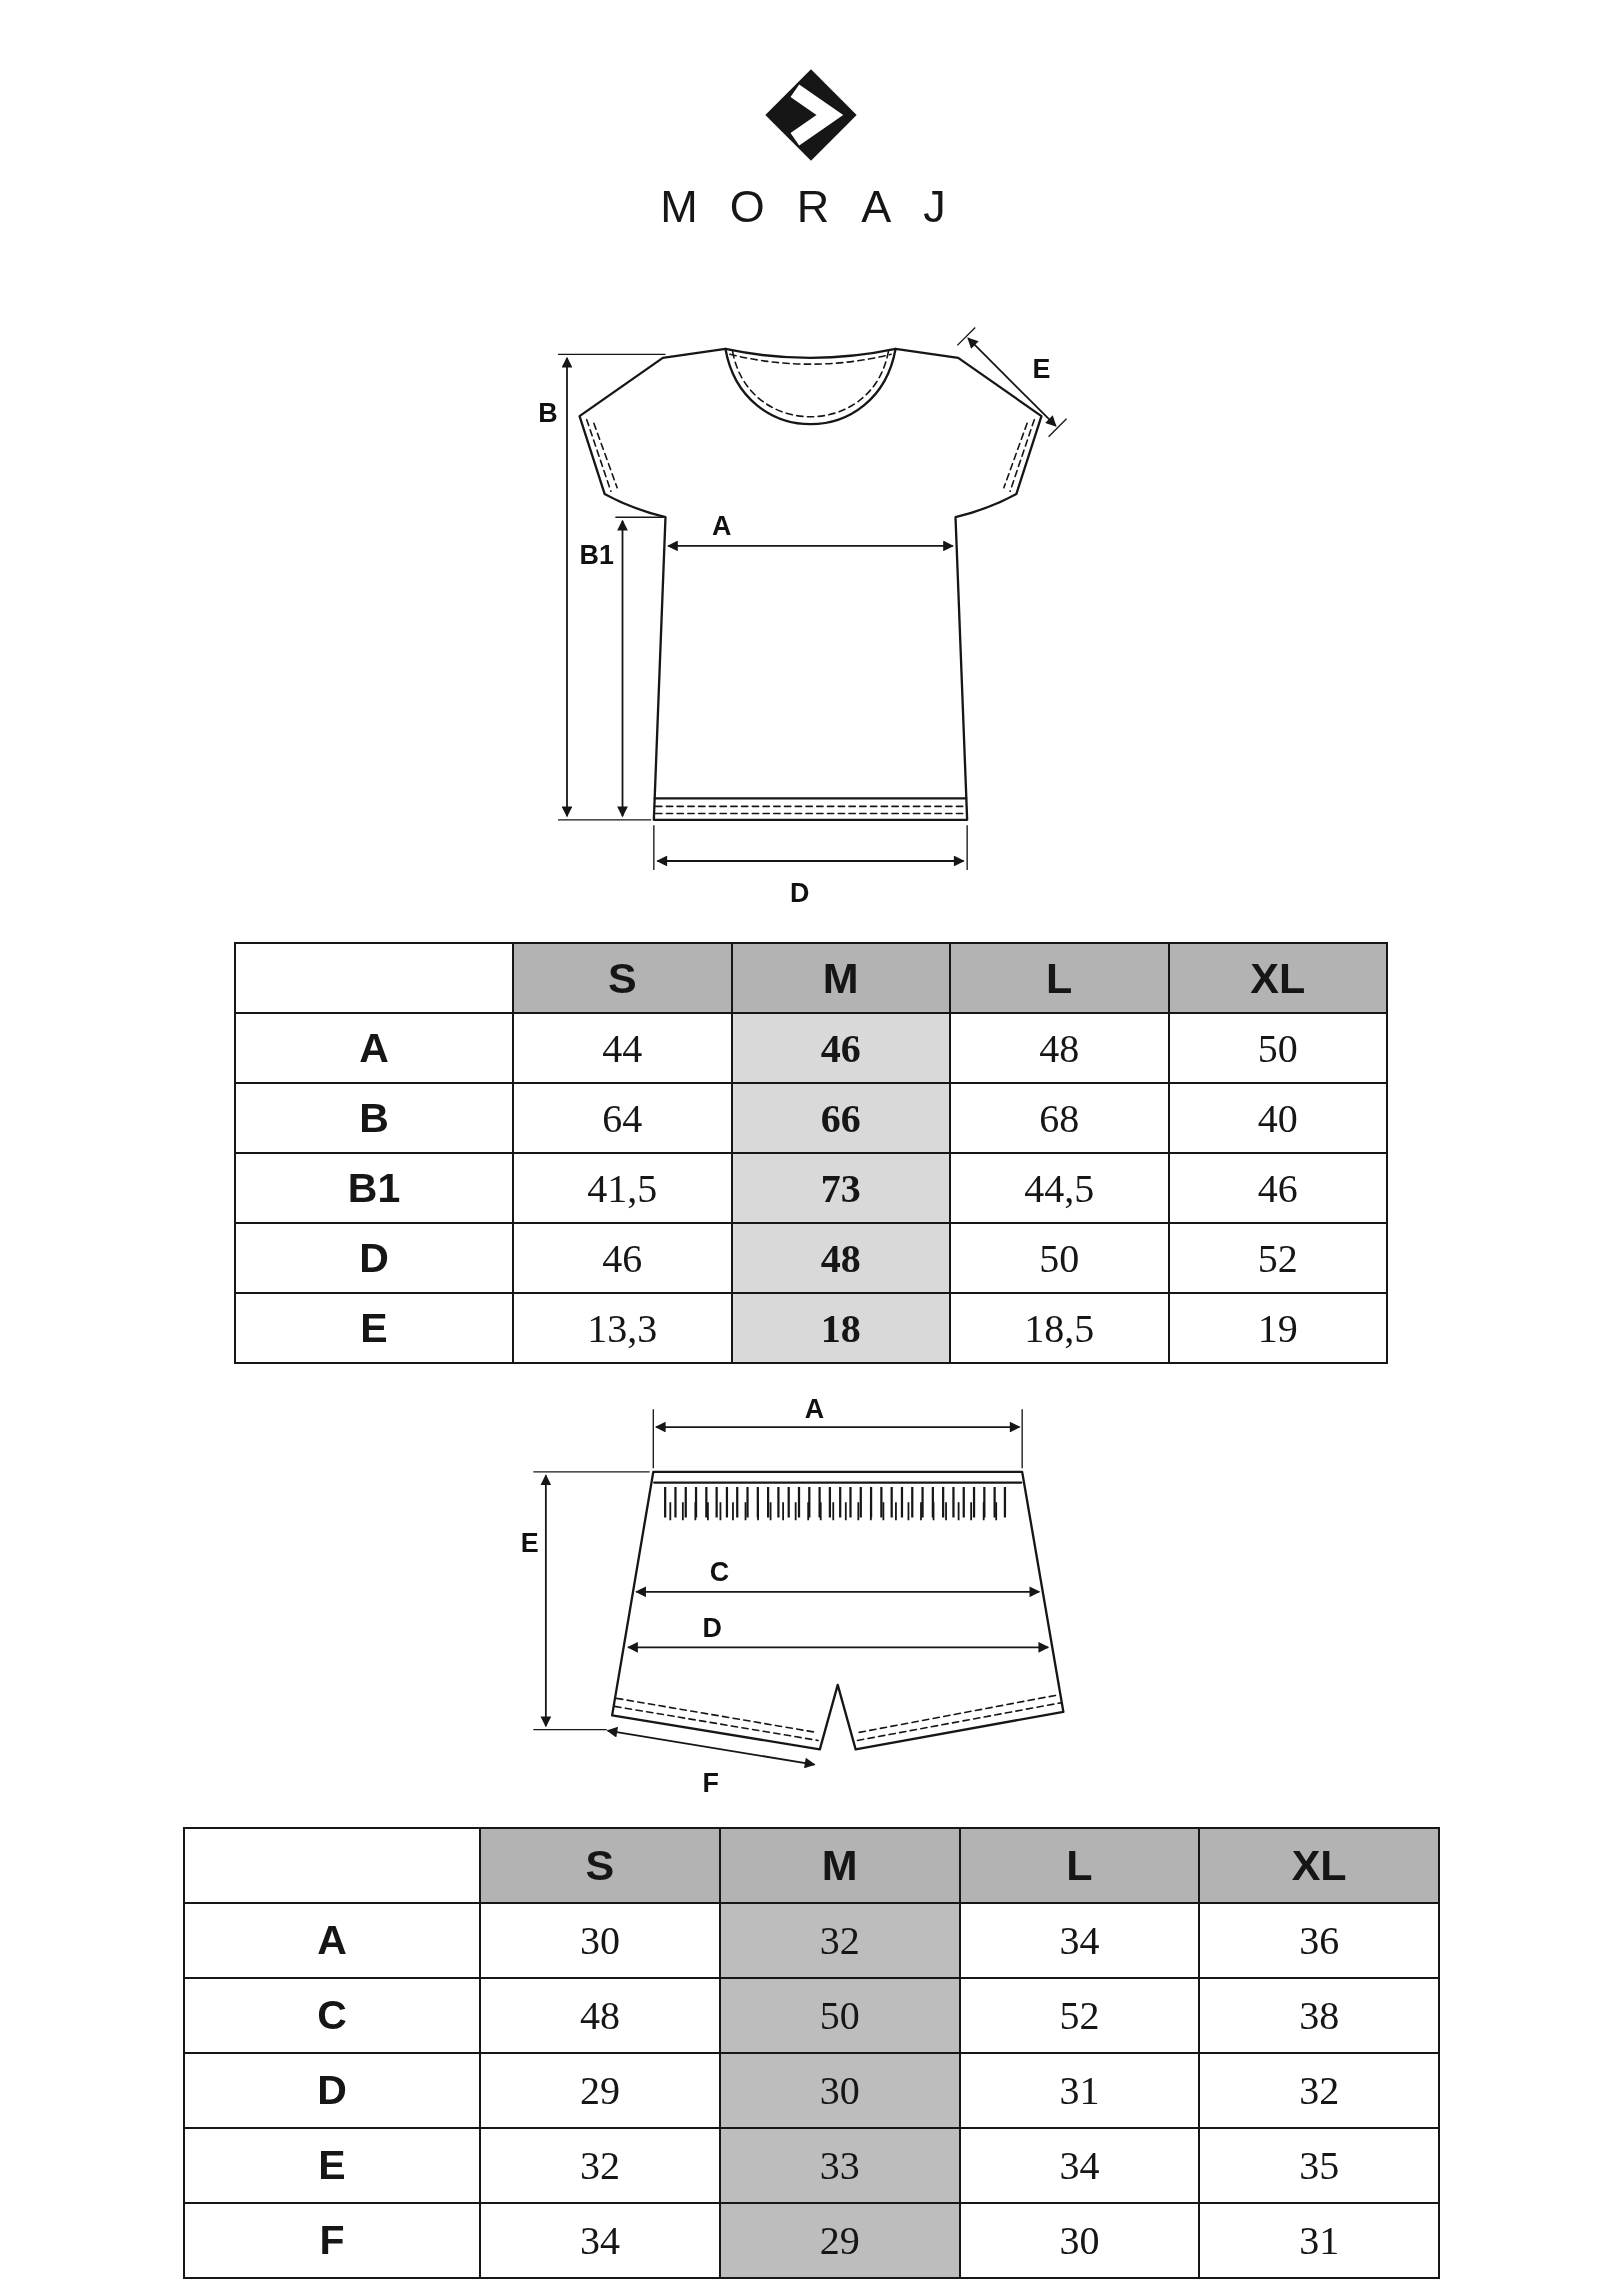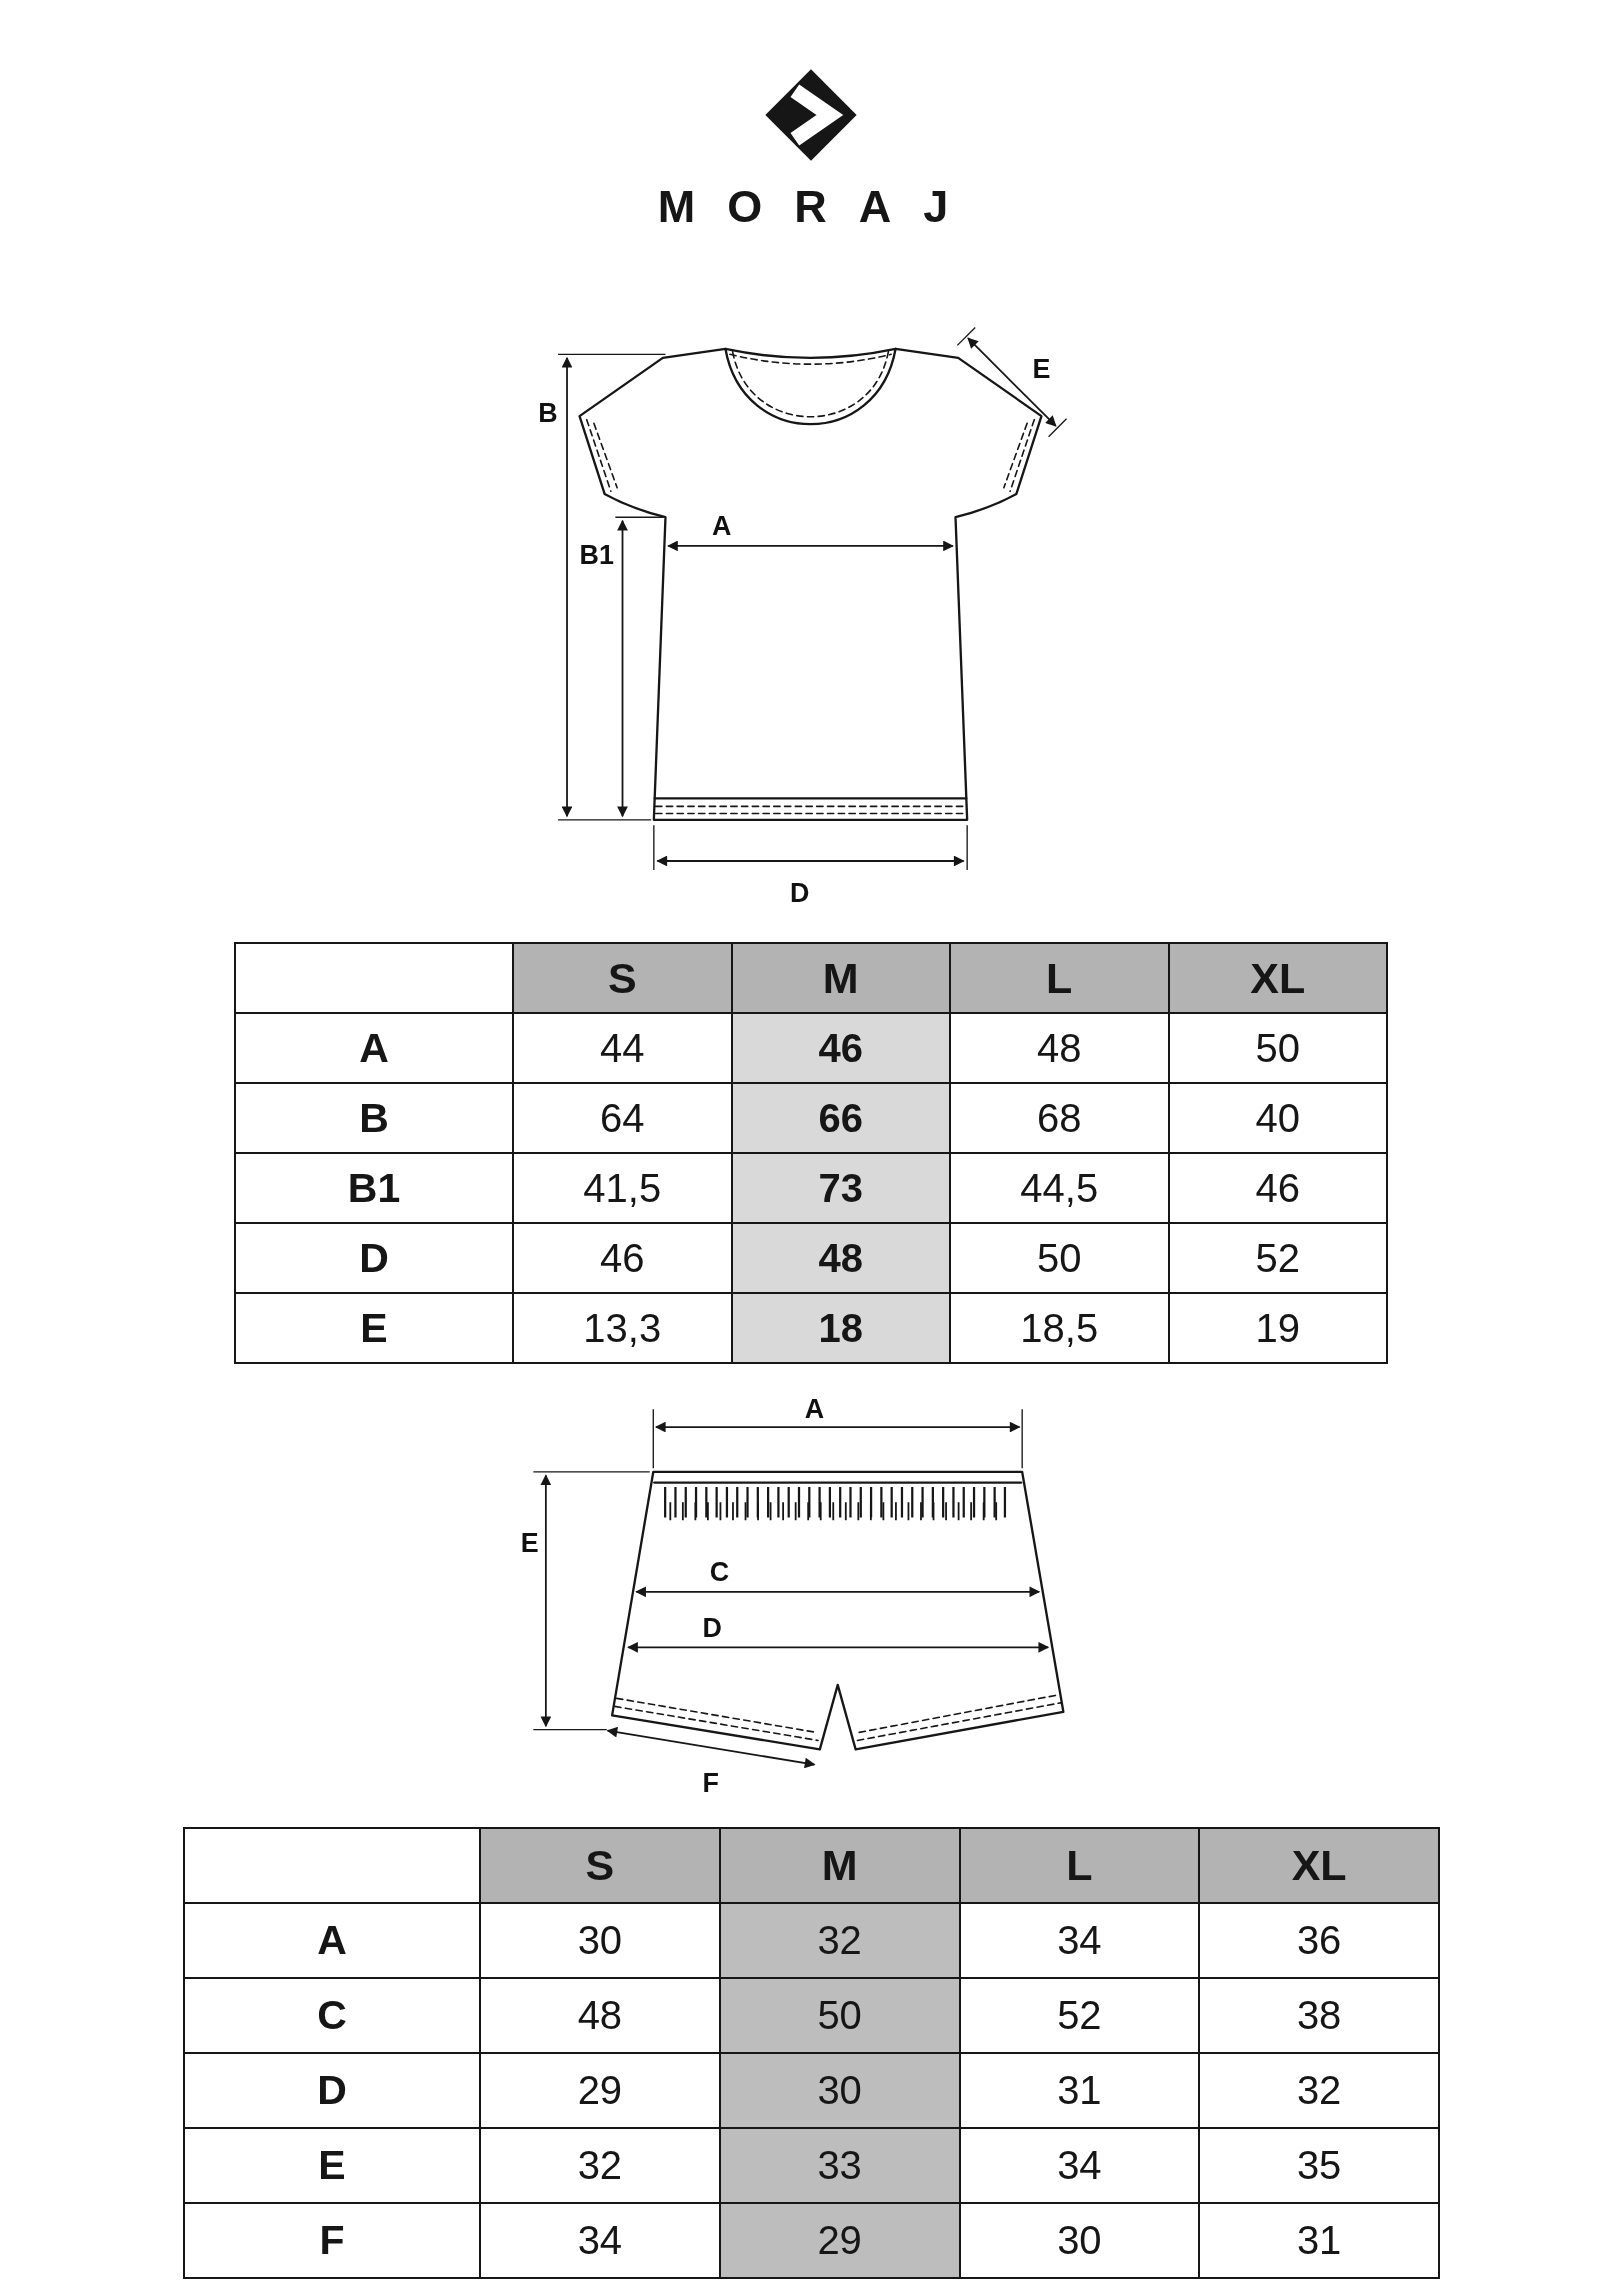--- a/index.html
+++ b/index.html
@@ -2,21 +2,21 @@
 <html style="font-size:14.3px"><head>
 <meta charset="utf-8">
 <style>
   html,body{margin:0;padding:0;background:#fff;}
   .page{position:relative;width:1622px;height:2293px;background:#ffffff;
         font-family:"Liberation Sans",sans-serif;color:#161616;overflow:hidden;}
 
   
   .logo{position:absolute;top:63px;left:0;width:100%;text-align:center;}
   .logo svg{display:block;margin:0 auto;}
-  .brand-name{margin-top:14.3px;font-size:45px;font-weight:700;letter-spacing:32px;
+  .brand-name{margin-top:14.3px;font-size:45px;font-weight:400;letter-spacing:32px;
               text-indent:16px;color:#161616;}
 
   
   .tshirt-svg{position:absolute;left:533px;top:322px;}
   .shorts-svg{position:absolute;left:519px;top:1393px;}
   .ln{stroke:#161616;stroke-width:2.6;fill:none;stroke-linejoin:round;stroke-linecap:round;}
   .dash{stroke-dasharray:7 5;stroke-width:1.8;}
   .dim{stroke:#161616;stroke-width:2;fill:none;}
   .tick{stroke:#161616;stroke-width:1.5;}
   .lbl{font-family:"Liberation Sans",sans-serif;font-size:30px;font-weight:700;fill:#111;}
@@ -29,21 +29,21 @@
   table.size-table th,table.size-table td{border:2.7px solid #161616;padding:0;vertical-align:middle;}
   .table-tshirt{left:234px;top:942px;width:1154px;}
   .table-tshirt th,.table-tshirt td{height:68px;}
   .table-tshirt col.c0{width:278px;}
   .table-shorts{left:183px;top:1827px;width:1257px;}
   .table-shorts th,.table-shorts td{height:73px;}
   .table-shorts col.c0{width:296px;}
   .col-head{background:#b3b3b3;font-weight:700;font-size:43px;}
   .corner{background:#ffffff;}
   .row-label{background:#ffffff;font-weight:700;font-size:41px;}
-  td.val{font-weight:400;font-size:40px;}
+  td.val{font-weight:400;font-size:40px;font-family:Liberation Serif, serif;}
   td.hl1{background:#d9d9d9;font-weight:700;}
   td.hl2{background:#bdbdbd;font-weight:400;}
 </style>
 </head>
 <body>
 
 <div class="page">
 
   <div class="logo">
     <svg width="104" height="104" viewBox="0 0 116 116">

